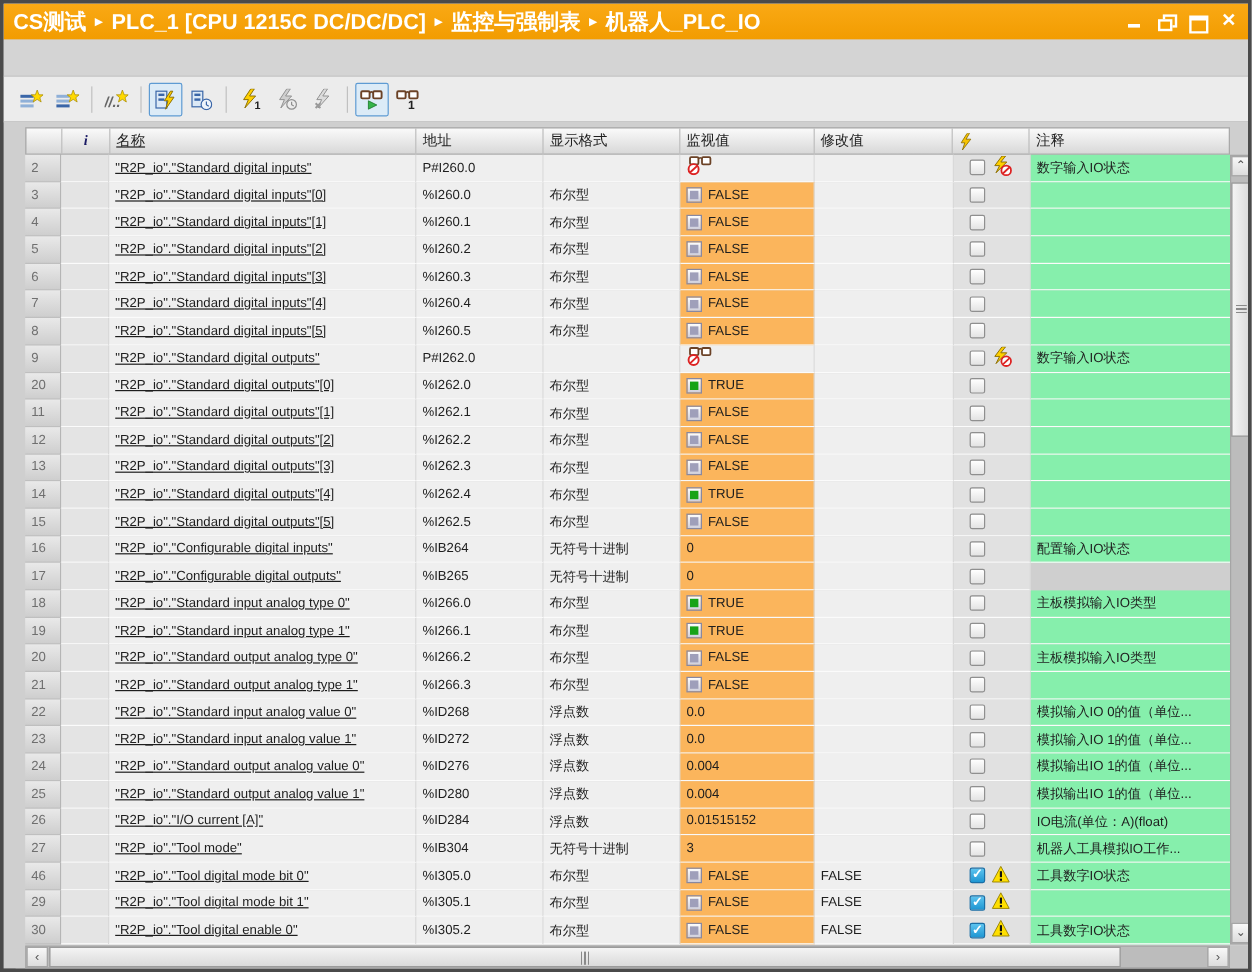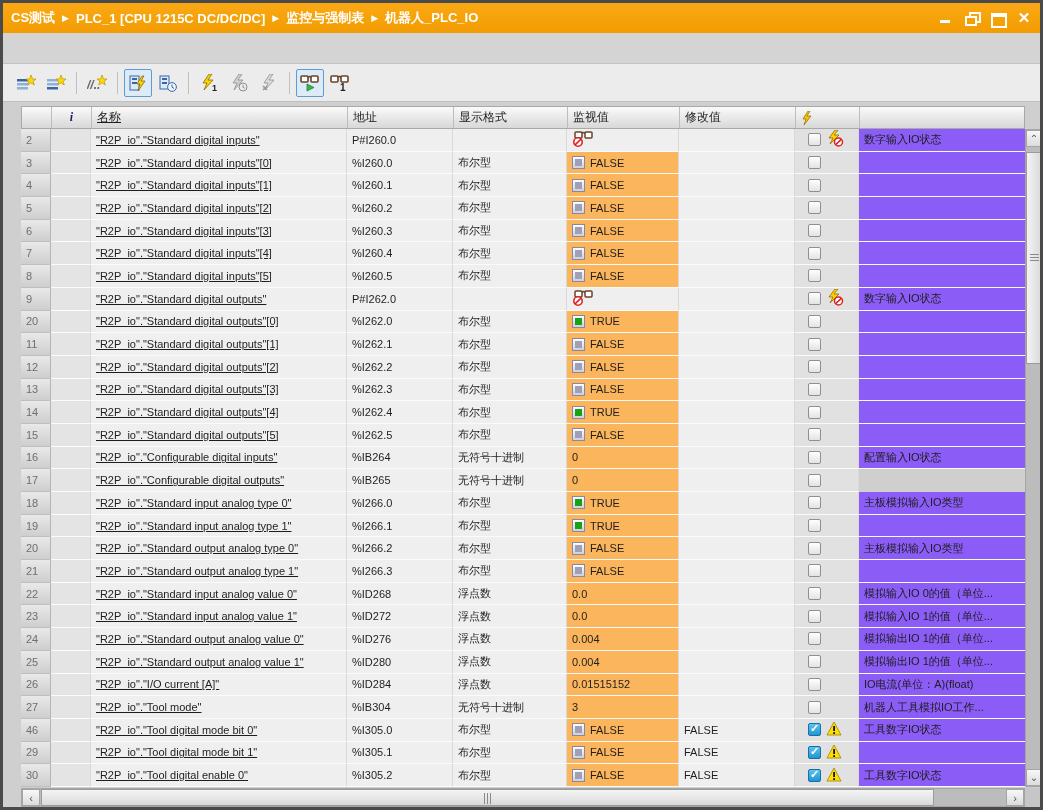--- a/index.html
+++ b/index.html
@@ -1,21 +1,21 @@
 <!DOCTYPE html>
 <html><head>
 <meta charset="utf-8">
 <style>
   html,body{margin:0;padding:0;}
   body{width:1043px;height:810px;font-family:"Liberation Sans",sans-serif;-webkit-font-smoothing:antialiased;}
   .window{position:relative;width:1037px;height:804px;border:3px solid #4a4a4a;background:#cfcfcf;overflow:hidden;}
 
   
   .titlebar{position:absolute;left:0;top:0;width:100%;height:30px;background:linear-gradient(#faa915,#f29c00);display:flex;align-items:center;padding:0 8px;box-sizing:border-box;}
-  .crumb{color:#fff;font-size:13px;font-weight:bold;white-space:nowrap;}
+  .crumb{color:#fff;font-size:18px;font-weight:bold;white-space:nowrap;}
   .crumb.normal{font-weight:bold;}
   .crumb-sep{color:#fff;font-size:9px;margin:0 7px;}
   .win-controls{margin-left:auto;display:flex;align-items:center;gap:10px;}
   .wc{width:16px;height:14px;position:relative;cursor:pointer;}
   .wc-min::after{content:"";position:absolute;left:2px;bottom:2px;width:10px;height:3px;background:#fff;}
   .wc-restore::before{content:"";position:absolute;left:5px;top:1px;width:8px;height:7px;border:2px solid #fff;}
   .wc-restore::after{content:"";position:absolute;left:1px;top:5px;width:8px;height:6px;border:2px solid #fff;background:#f5a000;}
   .wc-max::after{content:"";position:absolute;left:1px;top:2px;width:12px;height:9px;border:2px solid #fff;border-top-width:4px;}
   .wc-close{color:#fff;font-size:15px;font-weight:bold;line-height:14px;text-align:center;}
 
@@ -32,21 +32,21 @@
   .thead{position:absolute;left:8px;top:4px;width:1004px;height:23px;display:flex;background:linear-gradient(#fafafa,#d8d8d8);border:1px solid #a9a9a9;box-sizing:border-box;}
   .th{font-size:12px;color:#1e1e1e;display:flex;align-items:center;padding-left:5px;box-sizing:border-box;border-right:1px solid #bdbdbd;overflow:hidden;white-space:nowrap;}
   .th-i{font-weight:bold;font-style:italic;font-family:"Liberation Serif",serif;color:#1a1a64;justify-content:center;padding-left:0;}
   .tbody{position:absolute;left:8px;top:27px;width:1004px;}
   .row{display:flex;height:22.7px;box-sizing:border-box;}
   .cell{box-sizing:border-box;border-right:1px solid #d9d9d9;border-bottom:1px solid #fbfbfb;font-size:11px;color:#1e1e1e;display:flex;align-items:center;padding-left:5px;overflow:hidden;white-space:nowrap;background:#efefef;}
   .c-num{background:linear-gradient(#e9e9e9,#cecece);color:#6f6f6f;border-right:1px solid #b5b5b5;border-bottom:1px solid #bfbfbf;}
   .c-i{background:#e4e4e4;}
   .c-flag{background:#e1e1e1;gap:5px;}
   .c-mon.orange{background:#fbb55c;border-bottom:1px solid #f9f9f9;gap:5px;}
-  .c-com{background:#8b5cf6;}
+  .c-com{background:#86efac;}
   
   .w-num{width:30px;}.w-i{width:40px;}.w-name{width:256px;text-decoration:underline;}.w-addr{width:106px;}.w-fmt{width:114px;}
   .w-mon{width:112px;}.w-mod{width:116px;text-align:center;}.w-flag{width:64px;}.w-com{width:166px;border-right:none;}
 
   
   .boolbox{width:13px;height:13px;background:linear-gradient(#fdfdfd,#cfcfdc);border:1px solid #8888a0;box-sizing:border-box;display:flex;align-items:center;justify-content:center;flex:0 0 auto;}
   .boolbox .fillsq{width:7px;height:7px;}
   .fill-true{background:#17a317;}
   .fill-false{background:#9f9fba;}
 
@@ -197,20 +197,21 @@
       <div class="th w-name">名称</div>
       <div class="th w-addr">地址</div>
       <div class="th w-fmt">显示格式</div>
       <div class="th w-mon">监视值</div>
       <div class="th w-mod">修改值</div>
       <div class="th w-flag">
         <svg width="12" height="14" viewBox="0 0 12 14">
             <polygon points="7,0 2,8 5,8 3,14 10,5 6,5 9,0" fill="#f7c400" stroke="#8a6d00" stroke-width="0.7"></polygon>
           </svg>
       </div>
+      <div class="th w-com">注释</div>
     </div>
 
     <div class="tbody" id="tbody">
         <div class="row">
           <div class="cell c-num w-num">2</div>
           <div class="cell c-i w-i"></div>
           <div class="cell w-name">"R2P_io"."Standard digital inputs"</div>
           <div class="cell w-addr">P#I260.0</div>
           <div class="cell w-fmt"></div>
           <div class="cell c-mon w-mon">

